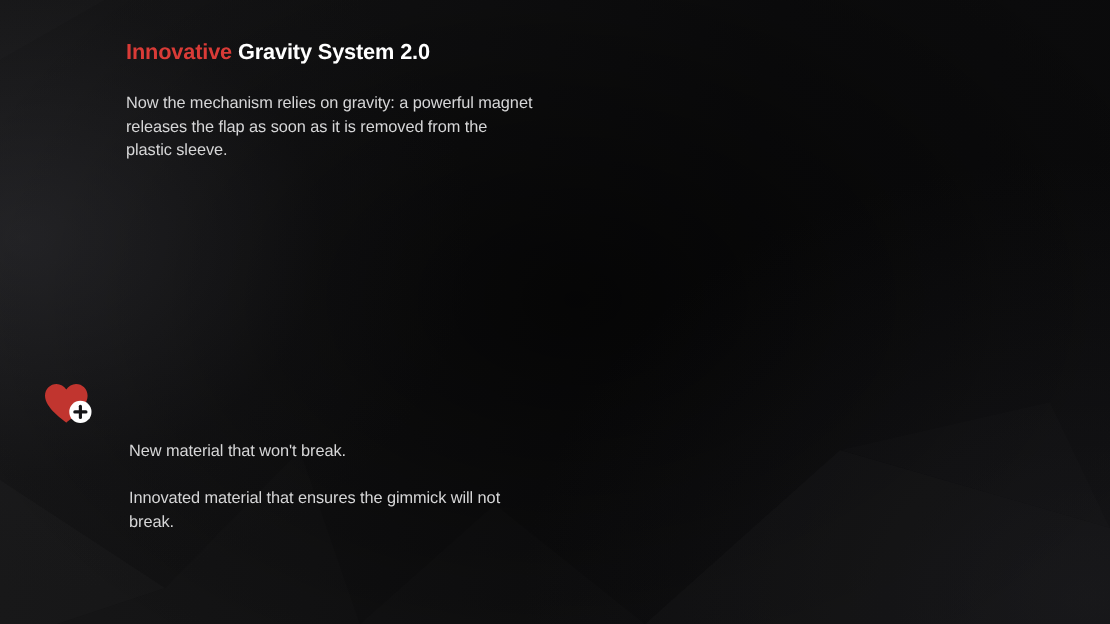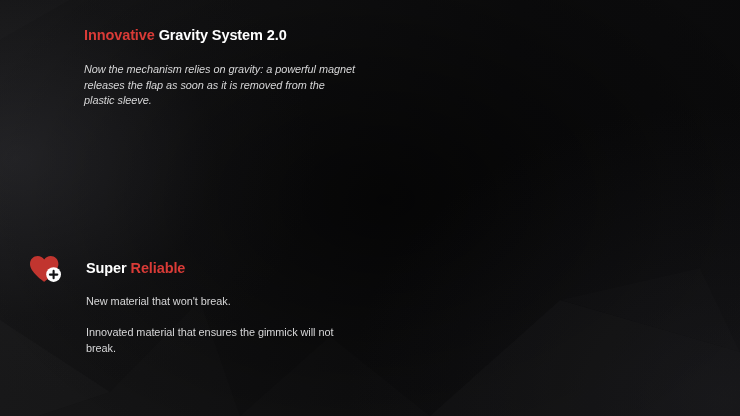--- a/index.html
+++ b/index.html
@@ -71,21 +71,21 @@
     position:absolute;
     font-size:10.9px;
     line-height:15.5px;
     color:#d6d6d7;
     letter-spacing:-0.05px;
   }
   .para + .para { }
 
   
   #f1 .head  { left:84px; top:28px; }
-  #f1 .p1    { left:84px; top:62px; width:272px;font-style:italic; }
+  #f1 .p1    { left:84px; top:62px; width:272px; }
 
   #f2 .icon-wrap { left:26px; top:132px; }
   #f2 .head  { left:86px; top:143px; }
   #f2 .p1    { left:86px; top:176px; width:262px; }
   #f2 .p2    { left:86px; top:207px; width:262px; }
 
   .icon-svg { display:block; }
 </style>
 </head>
 <body>
@@ -127,23 +127,20 @@
         <div class="icon-wrap">
           <svg class="icon-svg" width="40" height="38" viewBox="0 0 40 38">
             <path d="M18.2 31.8C16.3 30.2 4 21.9 4 13.9 4 9.2 7.6 6 11.7 6c2.6 0 5 1.4 6.5 3.6C19.7 7.4 22.1 6 24.7 6c4.1 0 7.7 3.2 7.7 7.9 0 8-12.3 16.3-14.2 17.9z" fill="#c1352f"></path>
             <circle cx="27.6" cy="24.6" r="7.4" fill="#ffffff"></circle>
             <g stroke="#141416" stroke-width="2.1" stroke-linecap="round">
               <line x1="27.6" y1="20.9" x2="27.6" y2="28.3"></line>
               <line x1="23.9" y1="24.6" x2="31.3" y2="24.6"></line>
             </g>
           </svg>
         </div>
-        <div class="head">
-          <span class="plain">Super </span><span class="accent">Reliable</span>
-        </div>
         <div class="para p2">Innovated material that ensures the gimmick will not break.</div>
         <div class="para p1">New material that won't break.</div>
       </div>
     </div>
 
     <div class="cell">
       <div class="feature" id="f5">
         
         
       </div>

